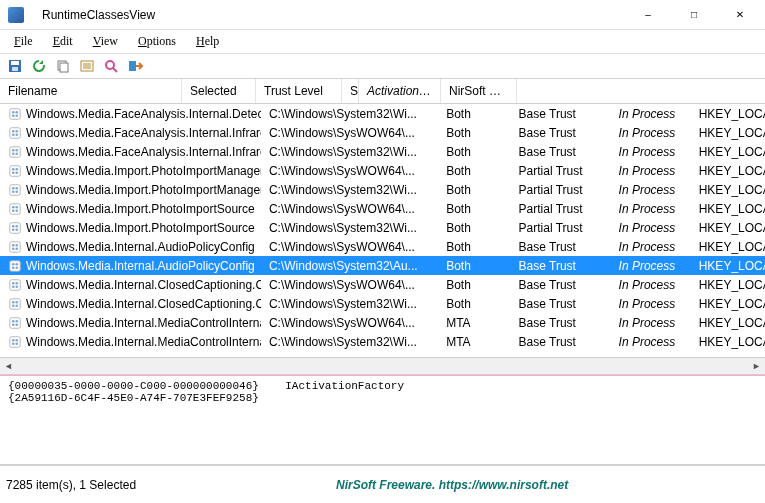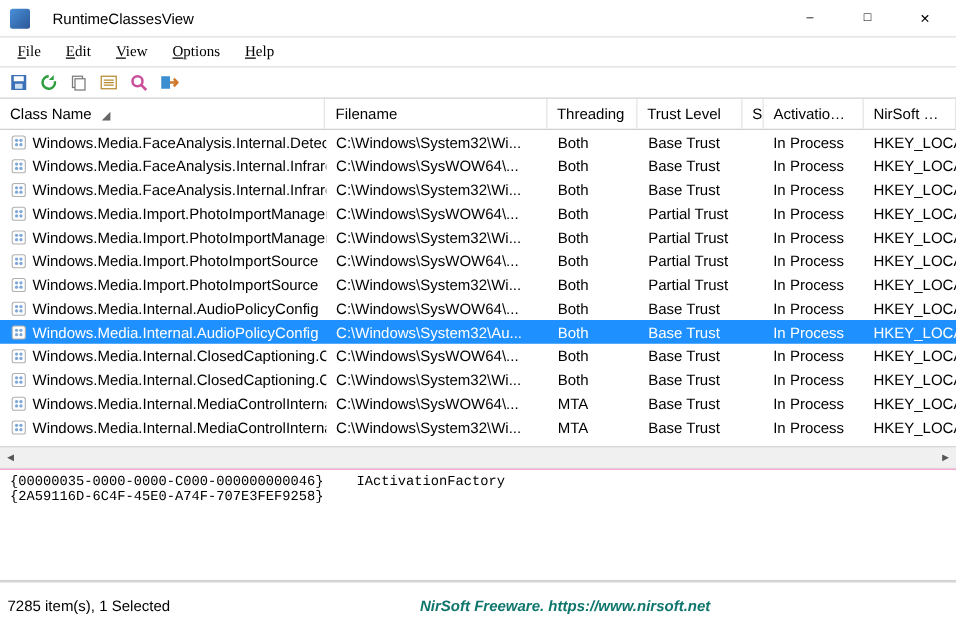--- a/index.html
+++ b/index.html
@@ -102,21 +102,21 @@
   width: 14px; height: 14px; flex: 0 0 14px;
   margin-right: 4px;
 }
 .lv-row.selected { background: #1e90ff; color: #fff; }
 .lv-row.selected .cell { color: #fff; }
 .c0 { width: 268px; }
 .c1 { width: 182px; }
 .c2 { width: 74px; }
 .c3 { width: 86px; }
 .c4 { width: 10px; }
-.c5 { width: 82px; }
+.c5 { width: 82px; font-style: italic; }
 .c6 { width: 76px; }
 .hscroll {
   height: 17px;
   display: flex;
   align-items: center;
   background: #f0f0f0;
   border-top: 1px solid #d0d0d0;
 }
 .hscroll .arrow {
   width: 17px; height: 17px;
@@ -204,23 +204,22 @@
   <div class="tbtn">
       <svg viewBox="0 0 16 16">
         <rect x="2" y="3" width="7" height="10" fill="#3b8fd1"></rect>
         <path d="M9 8h5M12 5l3 3-3 3" fill="none" stroke="#d17a2e" stroke-width="2"></path>
       </svg>
     </div>
 </div>
 
 <div class="listview">
   <div class="lv-header">
-    <div class="col c0"><span>Class Name</span><span class="sort-arrow">◢</span></div>
     <div class="col c1">Filename</div>
-    <div class="col c2">Threading</div>
+    <div class="col c2">Selected</div>
     <div class="col c3">Trust Level</div>
     <div class="col c4">S</div>
     <div class="col c5">Activation ...</div>
     <div class="col c6">NirSoft Key</div>
   </div>
   <div class="lv-body" id="lv-body">
       <div class="lv-row">
         <div class="cell c0">
           <span class="rowicon"><svg viewBox="0 0 16 16">
               <rect x="2" y="2" width="12" height="12" rx="2" fill="#fefefe" stroke="#b0b0b0"></rect>

